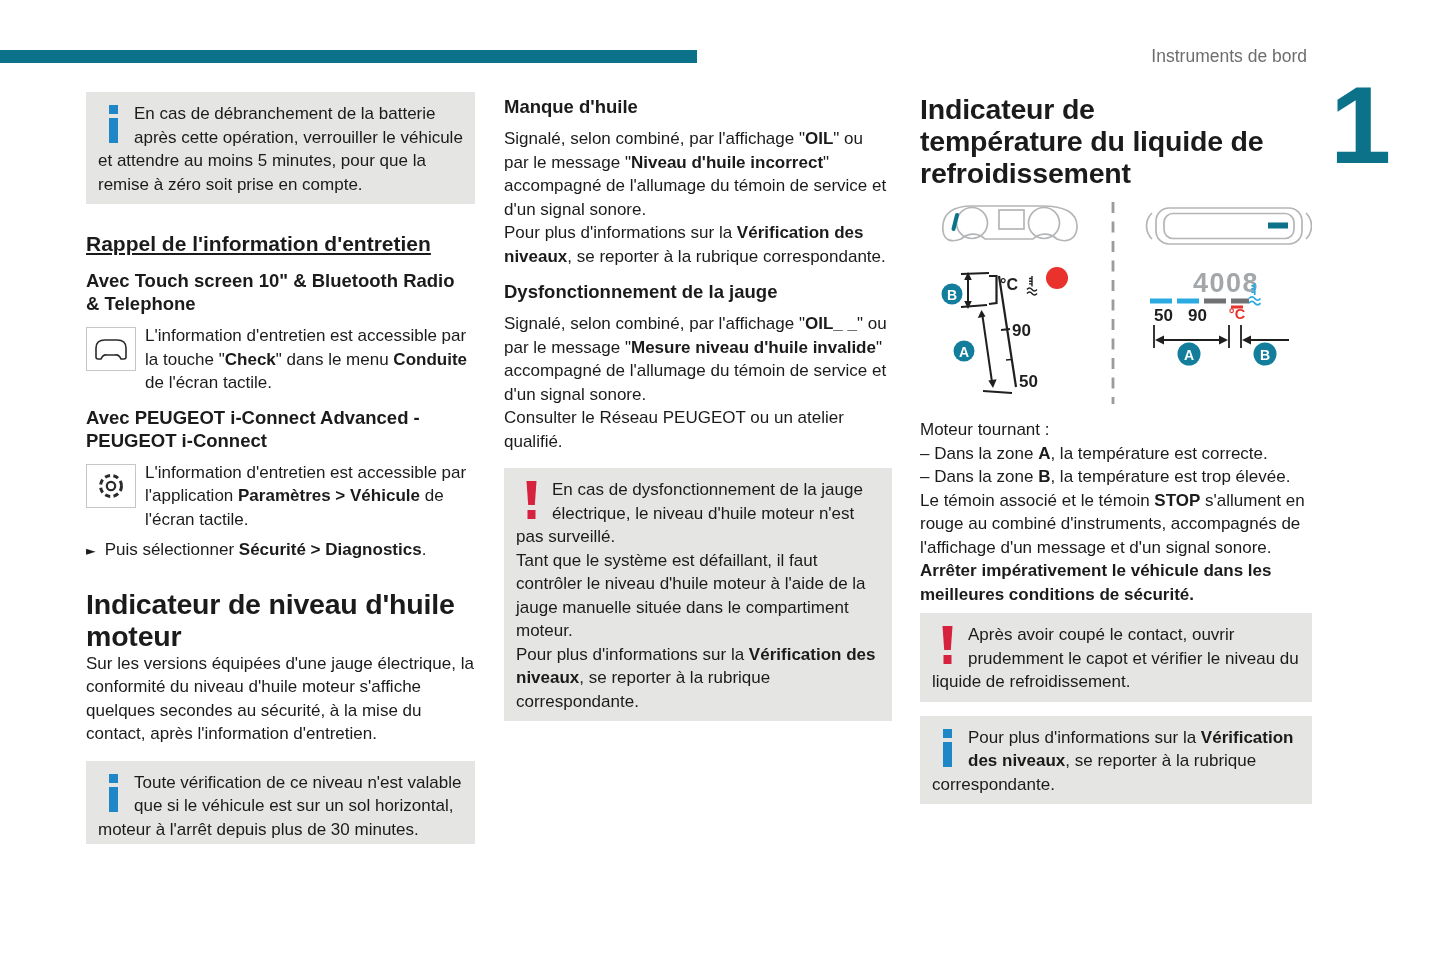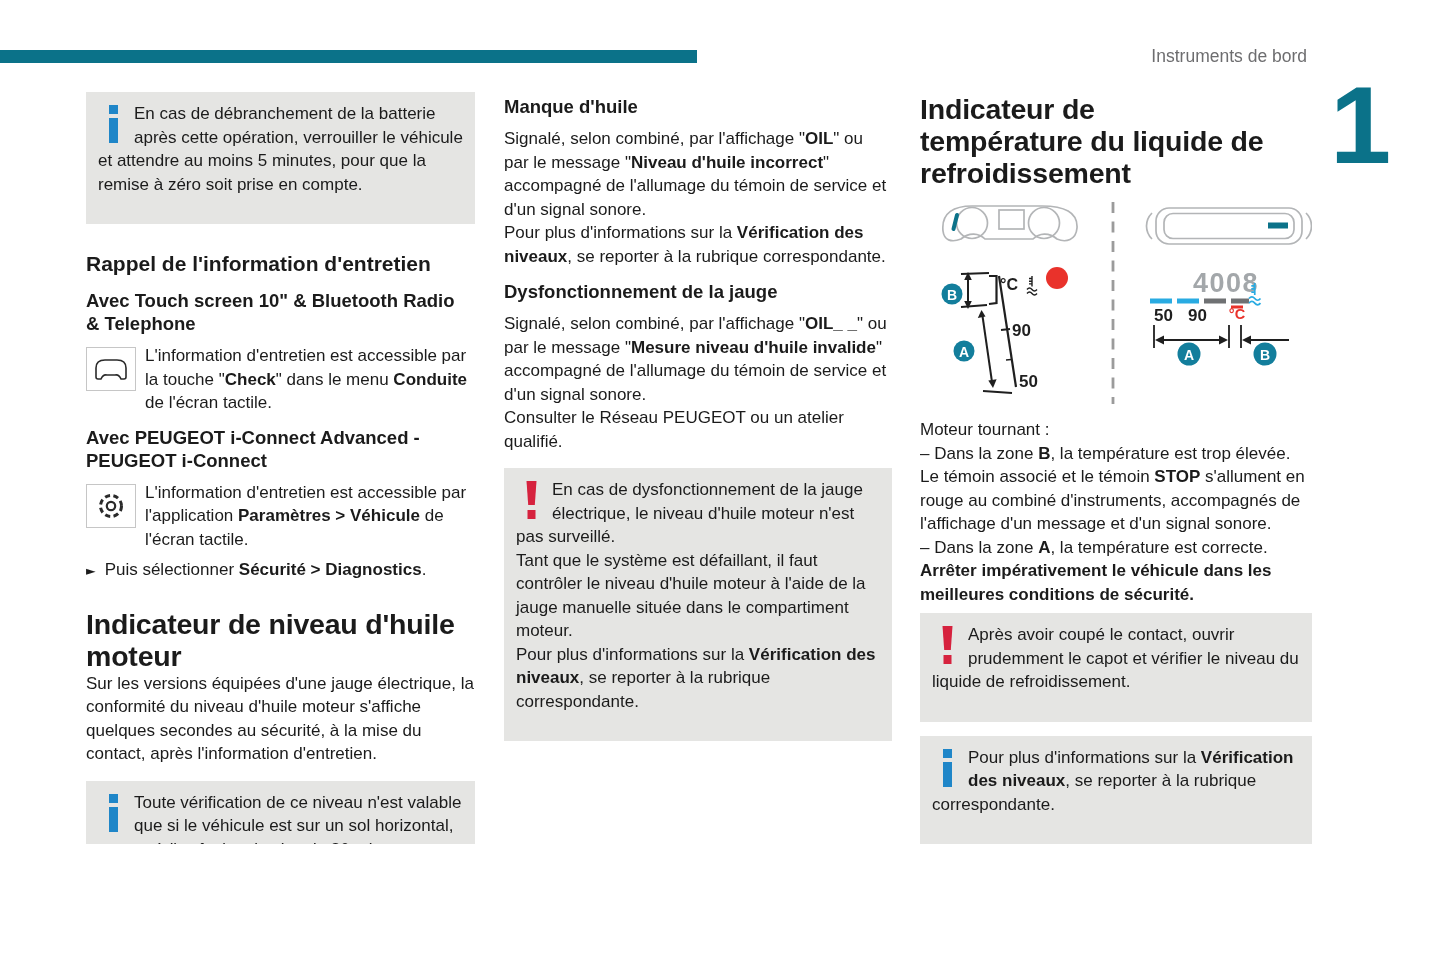--- a/index.html
+++ b/index.html
@@ -21,36 +21,36 @@
   .col1{left:86px;top:92px;width:389px;}
   .col2{left:504px;top:95px;width:388px;}
   .col3{left:920px;top:93px;width:392px;}
 
   p,.p{margin:0;font-size:17px;line-height:23.5px;}
   .h1{margin:0;font-size:28.5px;font-weight:700;line-height:32px;letter-spacing:-0.2px;white-space:pre-line;clear:both;}
   .h2{margin:0;font-size:21px;font-weight:700;line-height:25px;clear:both;}
   .h3{margin:0;font-size:18.5px;font-weight:700;line-height:23px;white-space:pre-line;clear:both;}
   .bold{font-weight:700;}
 
-  .box{background:var(--box);padding:10px 12px 28px;clear:both;overflow:hidden;}
+  .box{background:var(--box);padding:10px 12px 8px;clear:both;overflow:hidden;}
   .float-glyph{float:left;width:13px;height:38px;margin:3px 14px 4px 9px;}
   .fill-info{fill:var(--info);}
   .fill-warn{fill:var(--warn);}
 
   .icon-tile{float:left;width:50px;height:44px;border:1px solid #C6C6C6;box-sizing:border-box;
              display:flex;align-items:center;justify-content:center;margin:3px 9px 2px 0;background:#fff;}
   .tile-draw{stroke:#2A2A2A;fill:none;stroke-width:1.6;stroke-linecap:round;stroke-linejoin:round;}
   .gear-ring{stroke:#2A2A2A;fill:none;stroke-width:3;stroke-dasharray:5.2 3.4;}
   .gear-hub{stroke:#2A2A2A;fill:none;stroke-width:2.2;}
 
   .arrow-line{display:flex;align-items:baseline;}
   .tri{font-size:12.5px;margin-right:9px;font-family:"DejaVu Sans",sans-serif;}
 
   
-  .m-h2{margin-top:27px;} .m-h3{margin-top:13px;} .m-p{margin-top:9px;}
+  .m-h2{margin-top:27px;text-decoration:underline;} .m-h3{margin-top:13px;} .m-p{margin-top:9px;}
   .m-h3b{margin-top:11px;} .m-arrow{margin-top:7px;} .m-h1{margin-top:25px;}
   .m-vers{margin-top:9px;} .m-box{margin-top:15px;} .m-h3g{margin-top:12px;}
   .m-diag{margin-top:10px;} .m-run{margin-top:5px;} .m-warn3{margin-top:7px;} .m-info3{margin-top:14px;}
 
   
   .diagram{width:392px;height:210px;clear:both;}
   .ln{fill:none;stroke:var(--outline);stroke-width:1.7;}
   .blk{stroke:#1F1F1F;fill:none;}
   .fill-blk{fill:#1F1F1F;}
   .fill-badge{fill:var(--badge);}
@@ -227,22 +227,22 @@
         <line class="blk" stroke-width="2" x1="330" y1="141" x2="369" y2="141"></line>
         <polygon class="fill-blk" points="322,141 331,136.5 331,145.5"></polygon>
         <circle class="fill-badge" cx="269" cy="155" r="11.5"></circle>
         <text class="dg-badge-text" x="269" y="161">A</text>
         <circle class="fill-badge" cx="345" cy="155" r="11.5"></circle>
         <text class="dg-badge-text" x="345" y="161">B</text>
       </g>
     </svg>
 
     <p class="m-run">Moteur tournant :</p>
+    <p><span>–  Dans la zone </span><span style="font-weight: 700;">A</span><span>, la température est correcte.</span></p>
     <p><span>–  Dans la zone </span><span style="font-weight: 700;">B</span><span>, la température est trop élevée. Le témoin associé et le témoin </span><span style="font-weight: 700;">STOP</span><span> s'allument en rouge au combiné d'instruments, accompagnés de l'affichage d'un message et d'un signal sonore.</span></p>
-    <p><span>–  Dans la zone </span><span style="font-weight: 700;">A</span><span>, la température est correcte.</span></p>
     <p class="bold">Arrêter impérativement le véhicule dans les meilleures conditions de sécurité.</p>
 
     <div class="box m-warn3">
       <svg class="float-glyph" viewBox="0 0 12 38">
         <path class="fill-warn" d="M1,0 H11 L9.3,24 H2.7 Z"></path>
         <rect class="fill-warn" x="2" y="29" width="8" height="9"></rect>
       </svg>
       <p><span>Après avoir coupé le contact, ouvrir prudemment le capot et vérifier le niveau du liquide de refroidissement.</span></p>
     </div>
 

